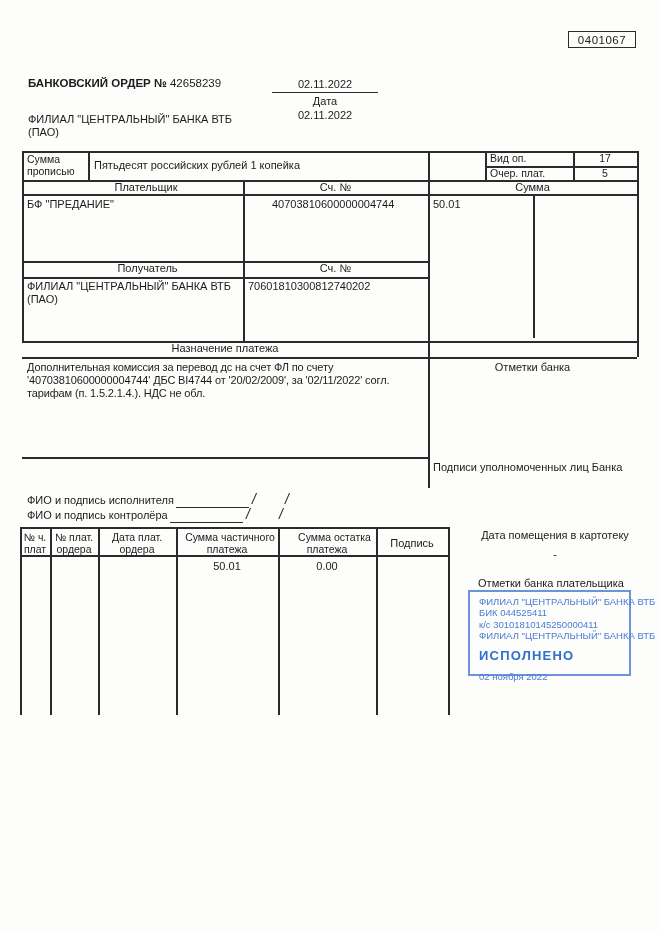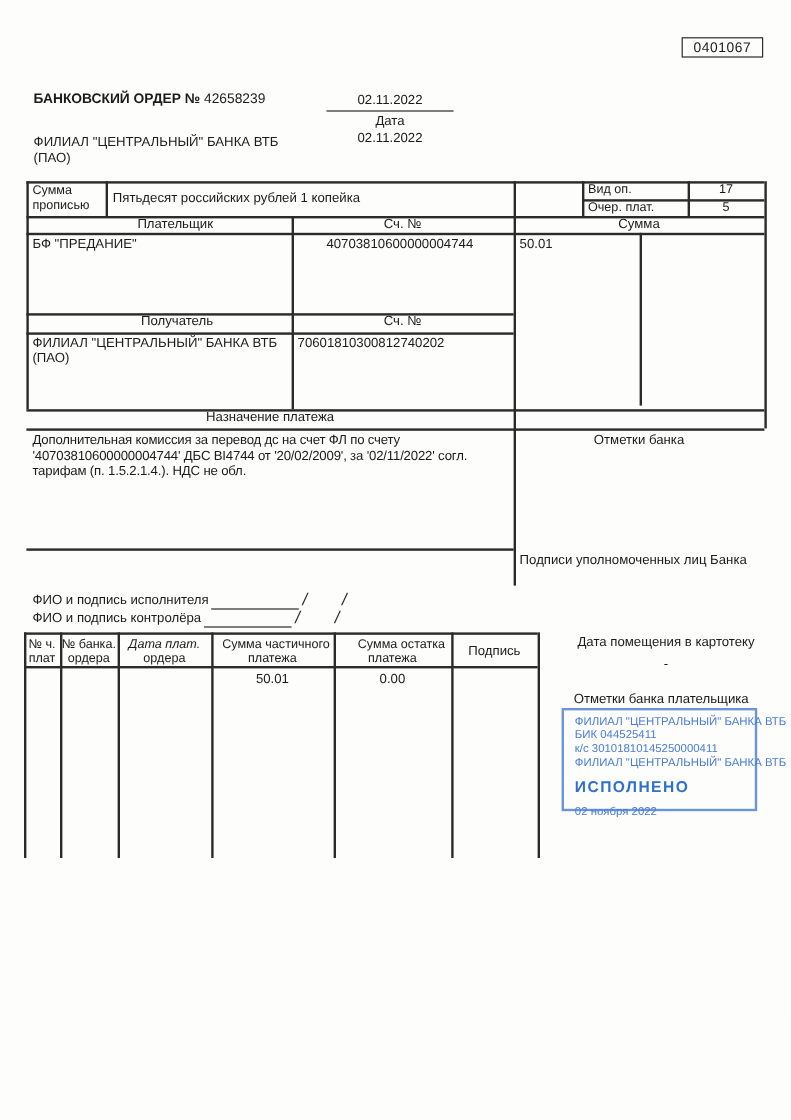--- a/index.html
+++ b/index.html
@@ -122,23 +122,23 @@
   <div class="vl" style="left:20px;top:527px;height:188px;"></div>
   <div class="vl" style="left:50px;top:527px;height:188px;"></div>
   <div class="vl" style="left:98px;top:527px;height:188px;"></div>
   <div class="vl" style="left:176px;top:527px;height:188px;"></div>
   <div class="vl" style="left:278px;top:527px;height:188px;"></div>
   <div class="vl" style="left:376px;top:527px;height:188px;"></div>
   <div class="vl" style="left:448px;top:527px;height:188px;"></div>
 
   <div class="t small ctr" style="left:20px;top:531px;width:30px;">№ ч.</div>
   <div class="t small ctr" style="left:20px;top:543px;width:30px;">плат</div>
-  <div class="t small ctr" style="left:50px;top:531px;width:48px;">№ банка.</div>
+  <div class="t small ctr" style="left:50px;top:531px;width:48px;">№ плат.</div>
   <div class="t small ctr" style="left:50px;top:543px;width:48px;">ордера</div>
-  <div class="t small ctr" style="left:98px;top:531px;width:78px;font-style:italic;">Дата плат.</div>
+  <div class="t small ctr" style="left:98px;top:531px;width:78px;">Дата плат.</div>
   <div class="t small ctr" style="left:98px;top:543px;width:78px;">ордера</div>
   <div class="t small ctr" style="left:176px;top:531px;width:108px;">Сумма частичного</div>
   <div class="t small ctr" style="left:176px;top:543px;width:102px;">платежа</div>
   <div class="t small ctr" style="left:278px;top:531px;width:113px;">Сумма остатка</div>
   <div class="t small ctr" style="left:278px;top:543px;width:98px;">платежа</div>
   <div class="t ctr" style="left:376px;top:537px;width:72px;">Подпись</div>
 
   <div class="t ctr" style="left:176px;top:560px;width:102px;">50.01</div>
   <div class="t ctr" style="left:278px;top:560px;width:98px;">0.00</div>
 

